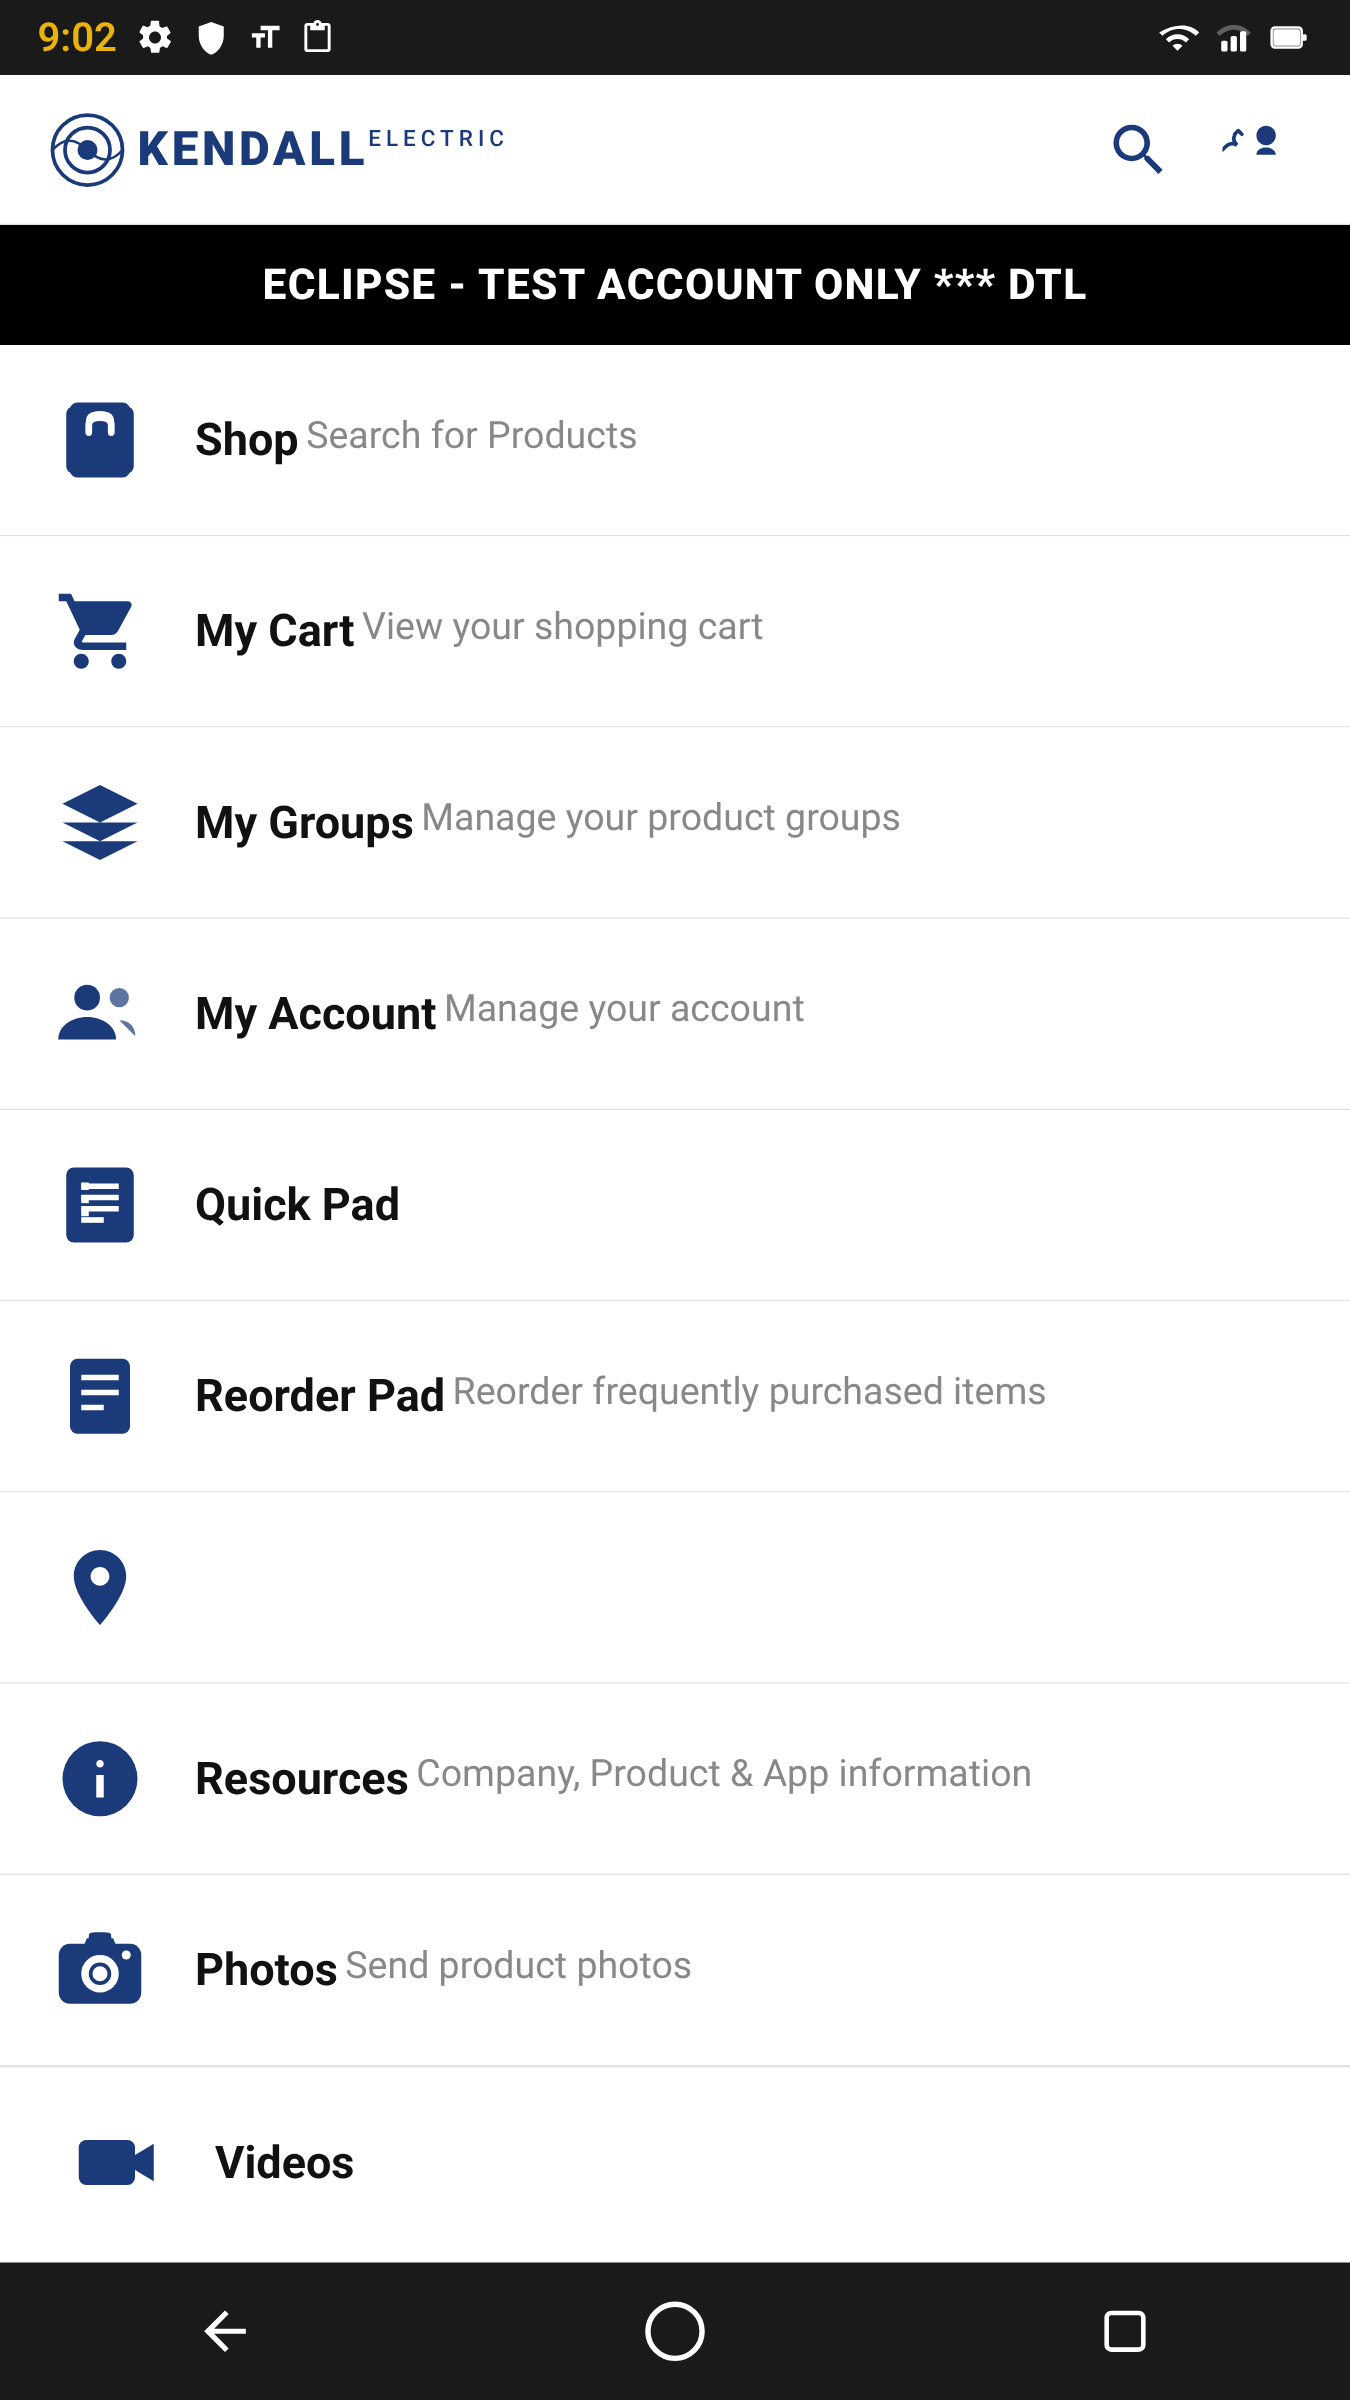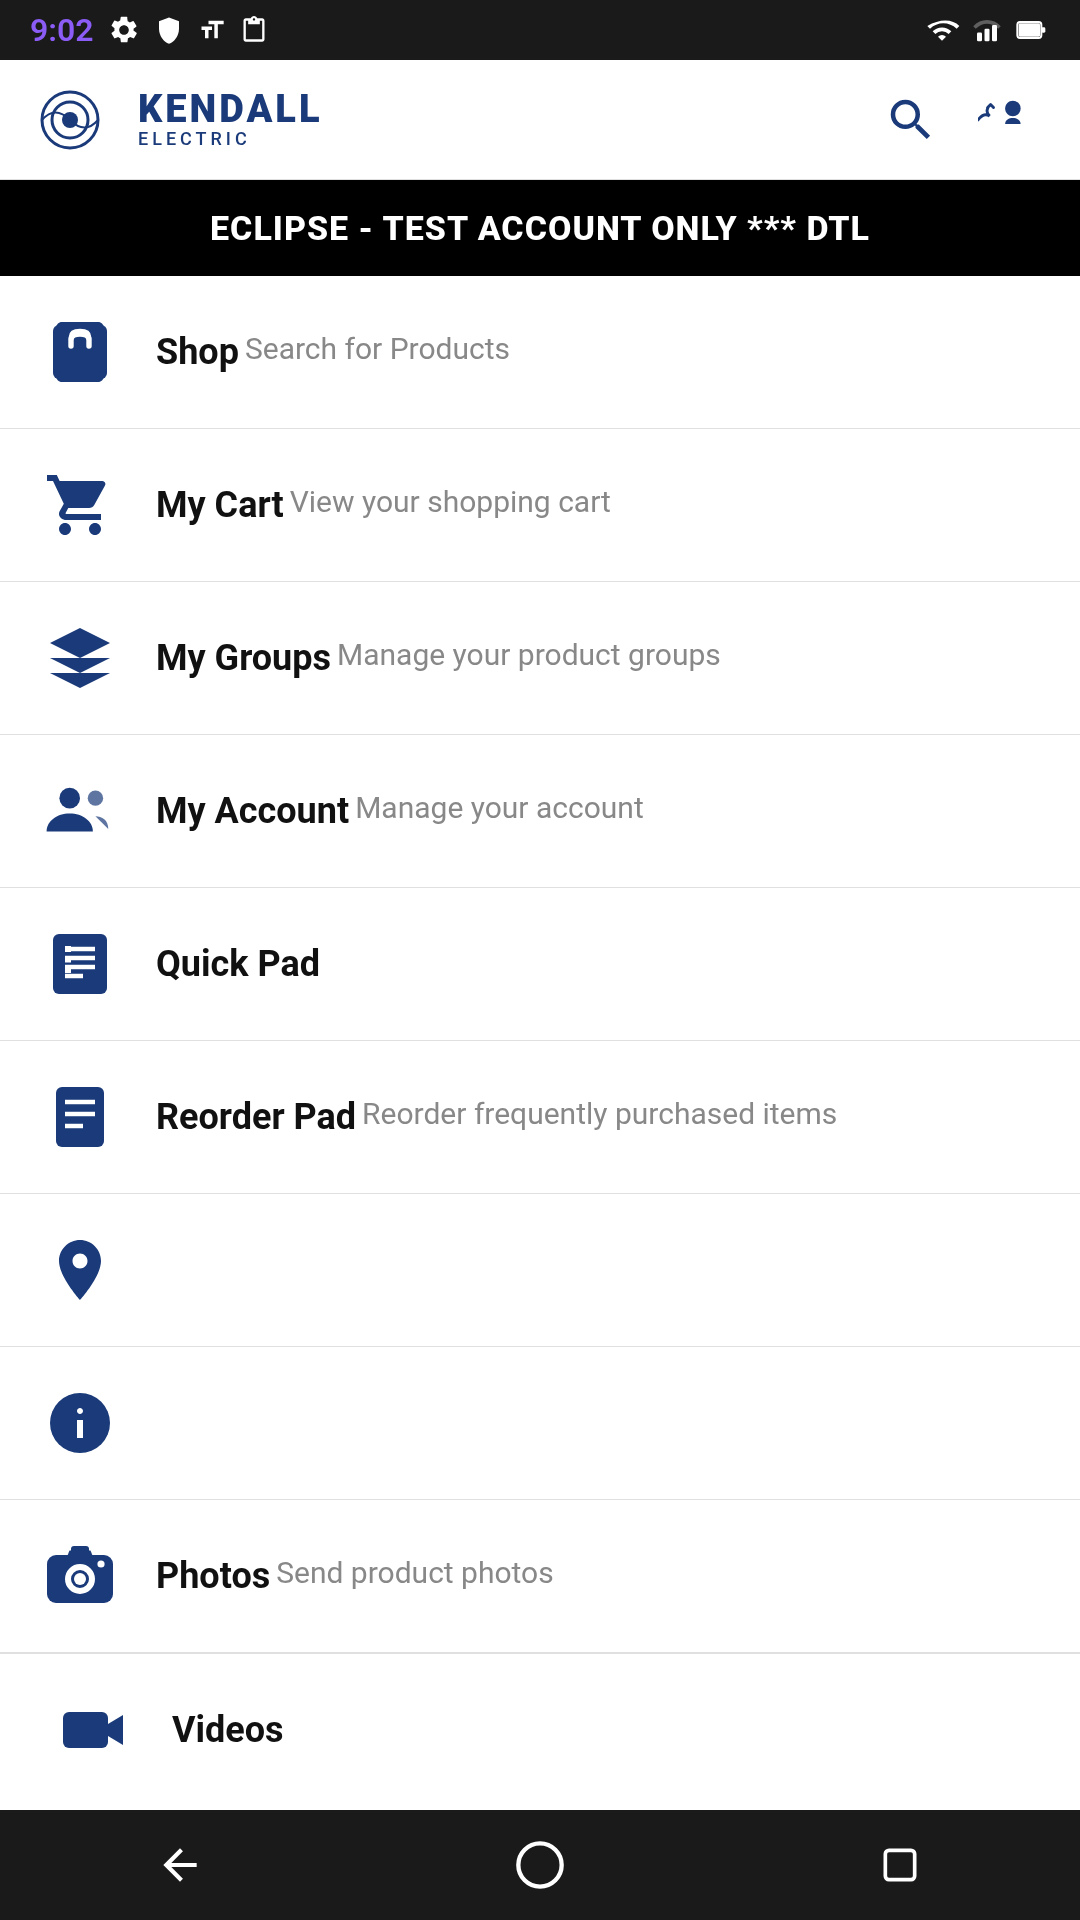--- a/index.html
+++ b/index.html
@@ -10,21 +10,21 @@
       min-height: 1920px;
       font-family: 'Roboto', Arial, sans-serif;
       background: #ffffff;
       display: flex;
       flex-direction: column;
     }
 
     
     .status-bar {
       background: #1a1a1a;
-      color: #8b5cf6;
+      color: #eab308;
       height: 60px;
       display: flex;
       align-items: center;
       justify-content: space-between;
       padding: 0 30px;
       font-size: 30px;
       font-weight: 500;
     }
     .status-left {
       display: flex;
@@ -51,22 +51,21 @@
       padding: 0 40px;
       border-bottom: 1px solid #e0e0e0;
     }
     .logo-container {
       display: flex;
       align-items: center;
       gap: 10px;
     }
     .logo-text {
       display: flex;
-      flex-direction: column;
-      margin-left: 28px;
+      flex-direction: row;
     }
     .logo-kendall {
       font-size: 38px;
       font-weight: 900;
       color: #1a3a7a;
       letter-spacing: 3px;
       line-height: 1;
     }
     .logo-electric {
       font-size: 18px;
@@ -342,20 +341,24 @@
     </div>
   </div>
 
   <div class="menu-item">
     <div class="menu-icon-wrap">
       <svg width="72" height="72" viewBox="0 0 24 24">
         <circle cx="12" cy="12" r="10" fill="#1a3a7a"></circle>
         <path d="M11 17h2v-6h-2zm1-8c.55 0 1-.45 1-1s-.45-1-1-1-1 .45-1 1 .45 1 1 1z" fill="white"></path>
       </svg>
     </div>
+    <div class="menu-item-text">
+      <span class="menu-item-title">Resources</span>
+      <span class="menu-item-subtitle">Company, Product &amp; App information</span>
+    </div>
   </div>
 
   <div class="menu-item">
     <div class="menu-icon-wrap">
       <svg width="72" height="72" viewBox="0 0 24 24">
         <rect x="1" y="5" width="22" height="16" rx="3" fill="#1a3a7a"></rect>
         <circle cx="12" cy="13" r="4" fill="none" stroke="white" stroke-width="2"></circle>
         <circle cx="12" cy="13" r="2" fill="white"></circle>
         <path d="M9 5 L10.5 2 L13.5 2 L15 5" fill="#1a3a7a" stroke="none"></path>
         <rect x="9" y="2" width="6" height="3.5" rx="1" fill="#1a3a7a" stroke="none"></rect>

